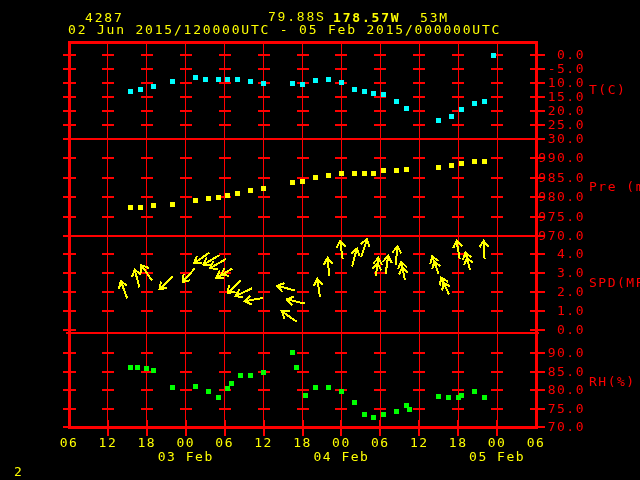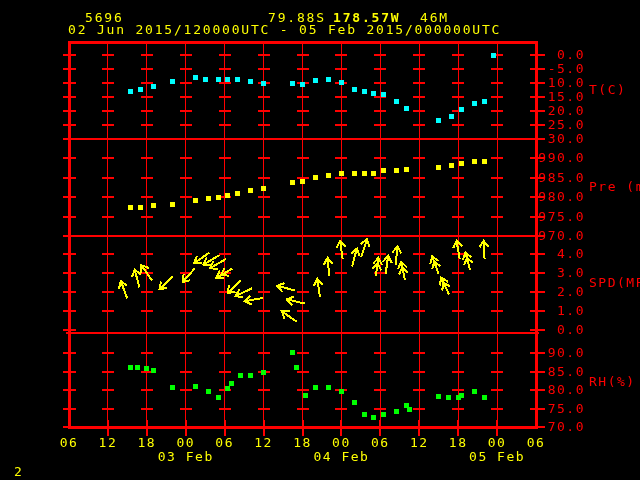--- a/index.html
+++ b/index.html
@@ -6,24 +6,24 @@
   #screen{position:relative;width:640px;height:480px;background:#000;overflow:hidden;
           font-family:"DejaVu Sans Mono","Liberation Mono",monospace;}
   .ytext{position:absolute;color:#ffff00;font-size:13px;letter-spacing:1.8px;white-space:pre;}
   #plot{position:absolute;left:0;top:0;}
   svg text{font-family:"DejaVu Sans Mono","Liberation Mono",monospace;}
 </style>
 </head>
 <body>
 
 <div id="screen">
-  <div class="ytext" style="left:85px;top:10px;">5696</div>
-  <div class="ytext" style="left:268px;top:10px;">79.88S</div>
+  <div class="ytext" style="left:85px;top:10px;">4287</div>
+  <div class="ytext" style="left:268px;top:10px;font-family:Liberation Mono, monospace;">79.88S</div>
   <div class="ytext" style="left:333px;top:10px;font-weight:bold;">178.57W</div>
-  <div class="ytext" style="left:420px;top:10px;">46M</div>
+  <div class="ytext" style="left:420px;top:10px;">53M</div>
   <div class="ytext" style="left:68px;top:22px;">02 Jun 2015/120000UTC - 05 Feb 2015/000000UTC</div>
   <div class="ytext" style="left:14px;top:464px;">2</div>
   <svg id="plot" width="640" height="480" shape-rendering="crispEdges">
       <line x1="107.91666666666666" y1="44" x2="107.91666666666666" y2="424" stroke="#ff0000" stroke-width="1"></line>
       <line x1="146.83333333333331" y1="44" x2="146.83333333333331" y2="424" stroke="#ff0000" stroke-width="1"></line>
       <line x1="185.75" y1="44" x2="185.75" y2="424" stroke="#ff0000" stroke-width="1"></line>
       <line x1="224.66666666666666" y1="44" x2="224.66666666666666" y2="424" stroke="#ff0000" stroke-width="1"></line>
       <line x1="263.58333333333337" y1="44" x2="263.58333333333337" y2="424" stroke="#ff0000" stroke-width="1"></line>
       <line x1="302.5" y1="44" x2="302.5" y2="424" stroke="#ff0000" stroke-width="1"></line>
       <line x1="341.4166666666667" y1="44" x2="341.4166666666667" y2="424" stroke="#ff0000" stroke-width="1"></line>

